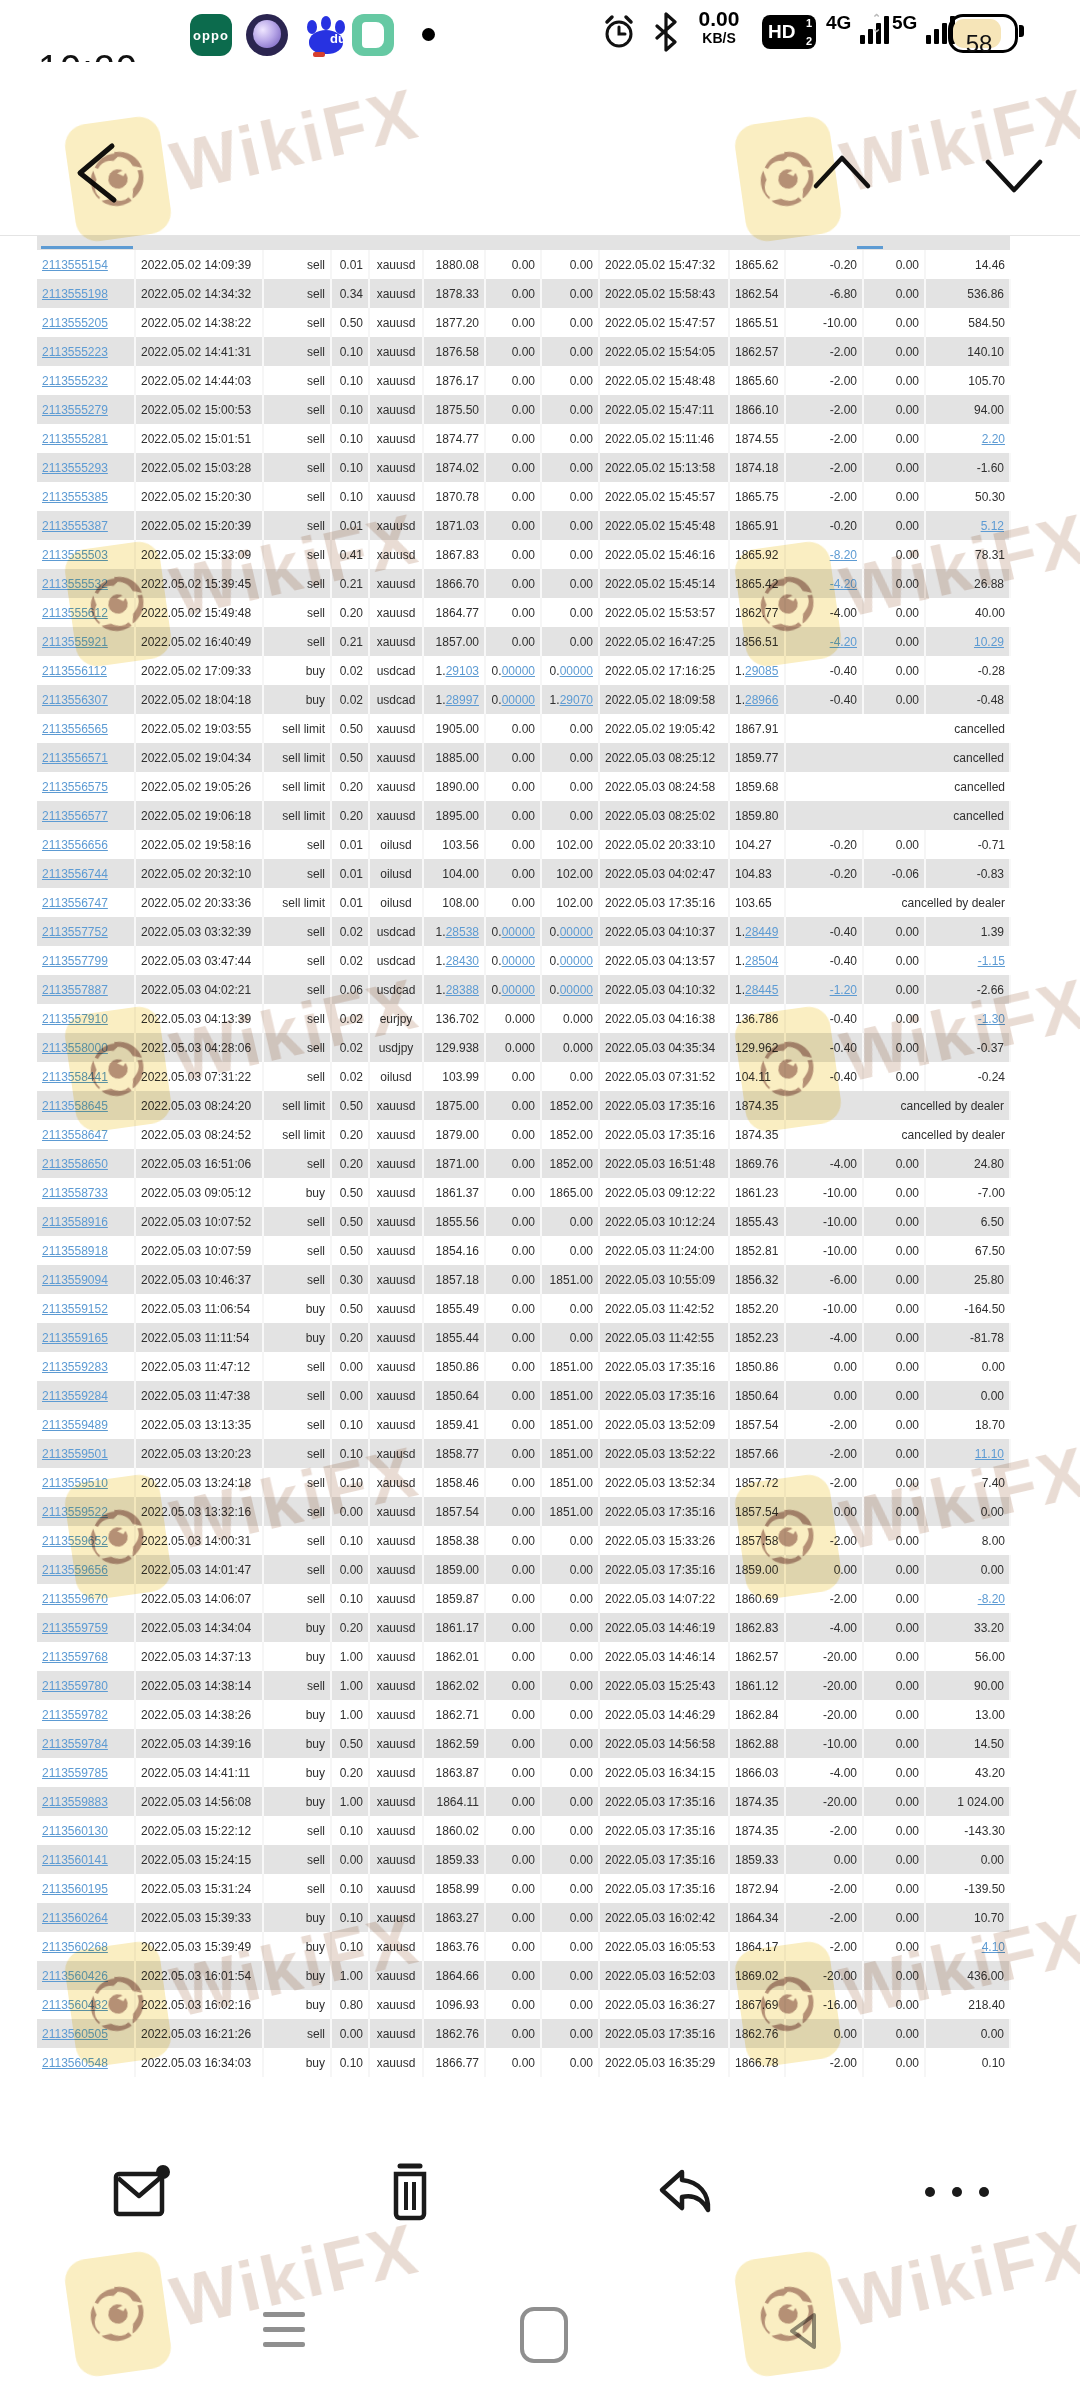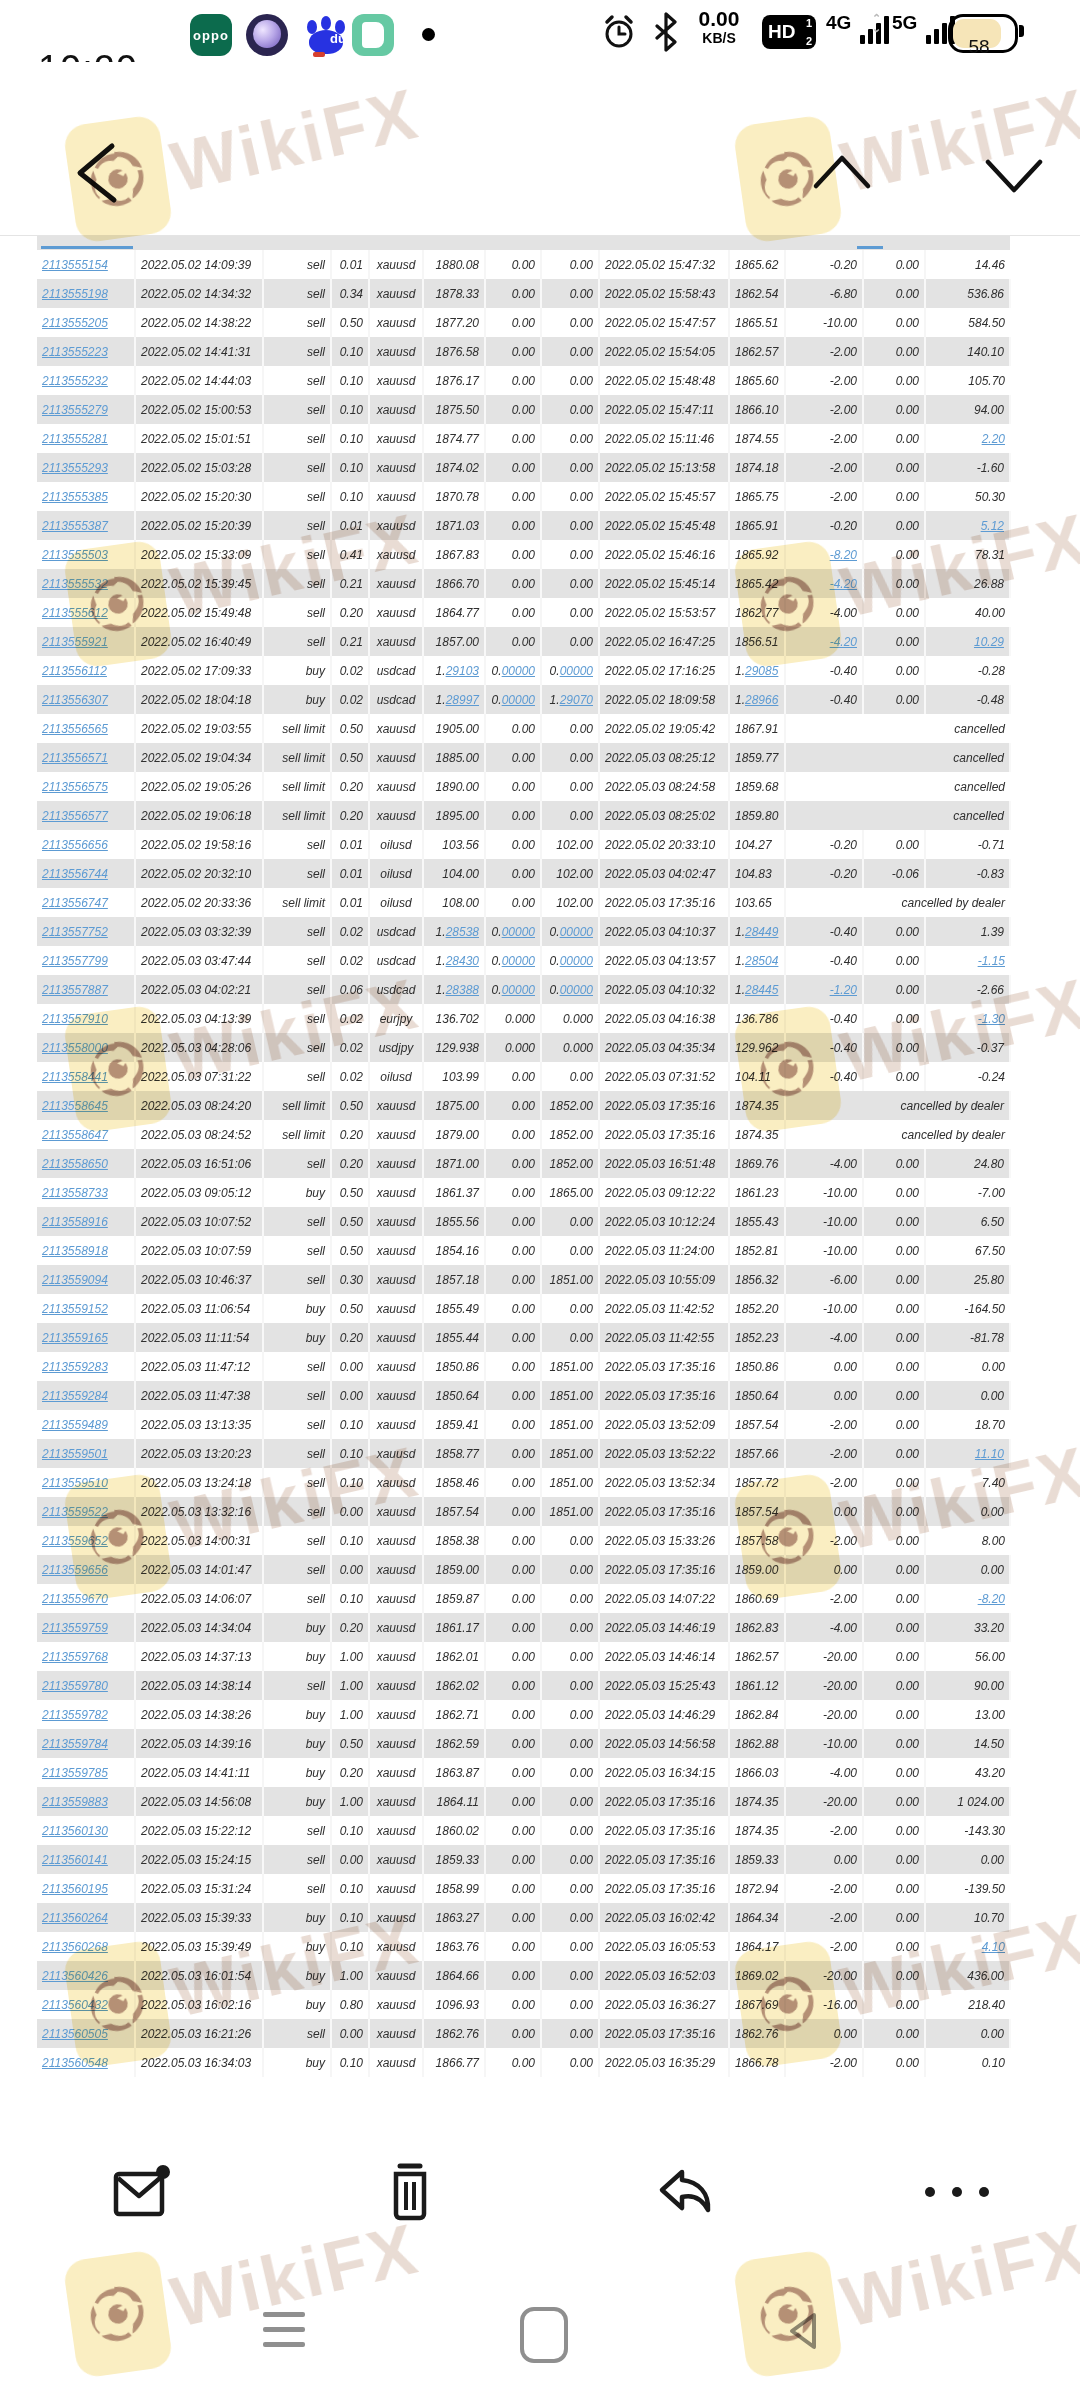--- a/index.html
+++ b/index.html
@@ -31,28 +31,28 @@
   .hdbadge .hd{position:absolute;left:6px;top:6px;font-size:19px;font-weight:700;}
   .hdbadge .s1{position:absolute;right:4px;top:2px;font-size:11px;font-weight:700;}
   .hdbadge .s2{position:absolute;right:4px;bottom:2px;font-size:11px;font-weight:700;}
   .netgrp{position:absolute;top:12px;color:#000;}
   .netgrp .g{font-size:19px;font-weight:700;position:absolute;top:0;left:0;}
   .bars{position:absolute;left:34px;top:2px;width:36px;height:30px;}
   .bars i{position:absolute;bottom:0;width:5px;background:#000;border-radius:1px;}
   .updn{position:absolute;left:-20px;top:2px;font-size:11px;color:#b9b9b9;line-height:0.9;font-weight:700;}
   .battery{position:absolute;left:948px;top:14px;width:64px;height:33px;border:3px solid #000;border-radius:15px;}
   .battery .fill{position:absolute;left:2px;top:2px;bottom:2px;width:48px;background:#f6e5b8;border-radius:11px;}
-  .battery .pct{position:absolute;left:0;top:19px;width:56px;text-align:center;font-size:19px;color:#111;}
+  .battery .pct{position:absolute;left:0;top:13px;width:56px;text-align:center;font-size:24px;color:#111;}
   .battery .nub{position:absolute;right:-9px;top:8px;width:5px;height:12px;background:#000;border-radius:0 3px 3px 0;}
   
   .appbar{position:absolute;left:0;top:62px;width:1080px;height:174px;background:#fff;}
   .navsvg{position:absolute;}
   
   .topline{position:absolute;left:0;top:235px;width:1080px;height:1px;background:#e4e4e4;}
-  .tablewrap{position:absolute;left:37px;top:236px;width:973px;font-style:italic;}
+  .tablewrap{position:absolute;left:37px;top:236px;width:973px;}
   .partialrow{position:relative;height:14px;background:#e3e3e3;}
   .partialrow .seg{position:absolute;bottom:1px;height:3px;background:#5d9bd3;}
   .trades{border-collapse:collapse;table-layout:fixed;width:973px;}
   .trades td{height:29px;padding:0 5px;font-size:12px;white-space:nowrap;overflow:visible;
              border-right:2px solid #f6f6f6;color:#2f2f2f;}
   .trades td:last-child{border-right:none;}
   .trades tr:nth-child(even){background:#e3e3e3;}
   .trades tr:nth-child(even) td{border-right:2px solid #f8f8f8;}
   .c0{text-align:left;}
   .c1,.c8{text-align:left;padding-left:4px;}

